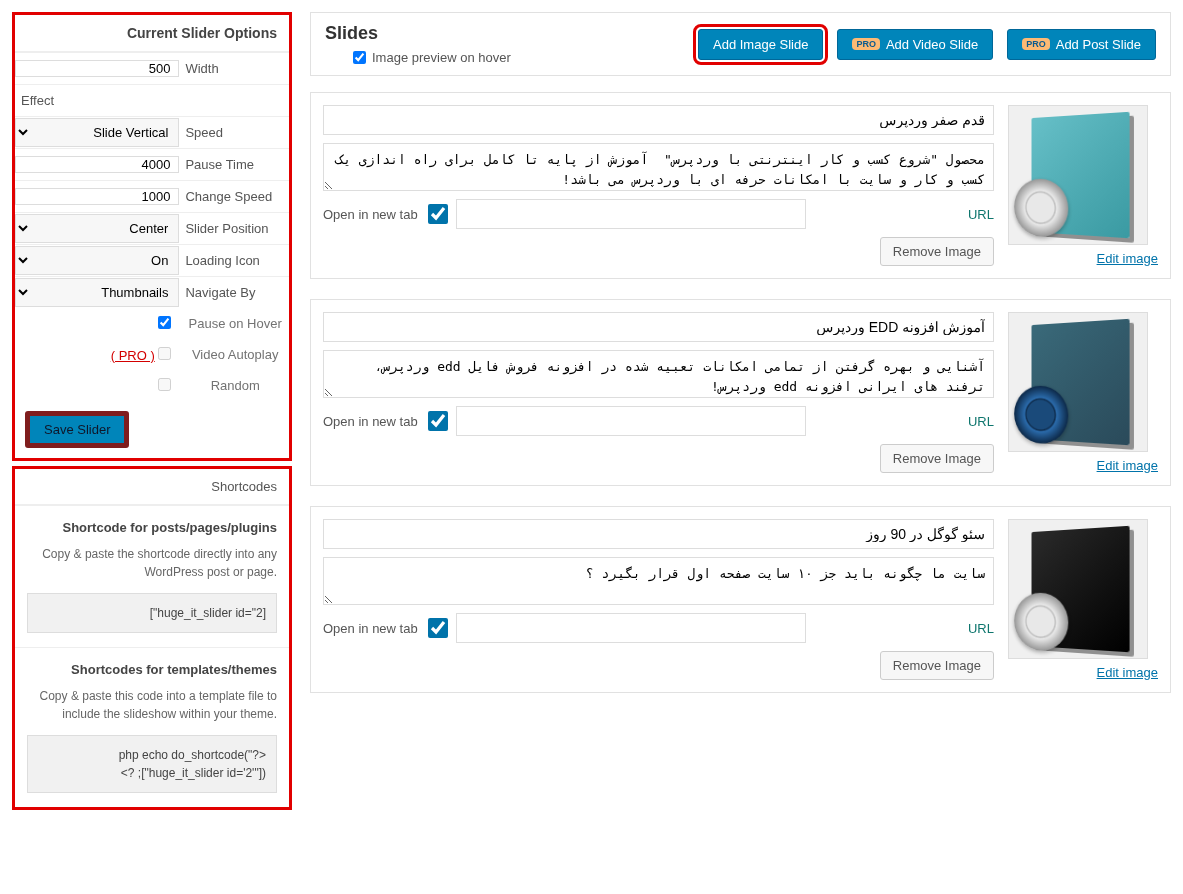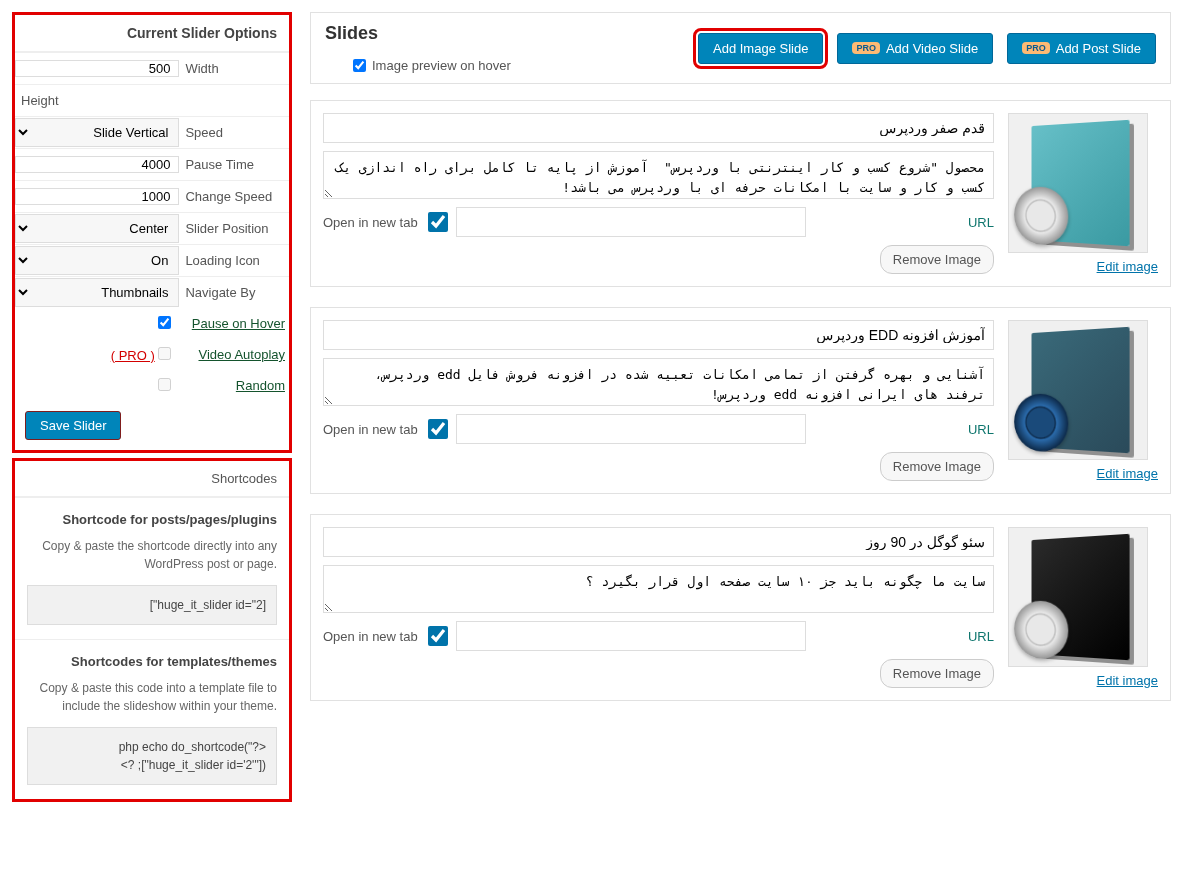--- a/index.html
+++ b/index.html
@@ -11,23 +11,23 @@
 .panel-highlighted { border: 3px solid #e10000; }
 .panel-title { font-weight: bold; font-size: 14px; padding: 10px 12px; text-align: right; border-bottom: 1px solid #eee; }
 .opt-row { display: flex; align-items: center; padding: 0; border-top: 1px solid #eee; }
 .opt-row:first-of-type { border-top: none; }
 .opt-row .control { flex: 0 0 60%; }
 .opt-row .label { flex: 1; text-align: left; padding: 8px 4px 8px 6px; font-size: 13px; color: #555; white-space: nowrap; overflow: hidden; }
 .opt-input { width: 100%; padding: 0 8px; border: 1px solid #ddd; font-size: 13px; text-align: right; background: #fff; }
 .opt-select { width: 100%; padding: 5px 6px; border: 1px solid #ddd; font-size: 13px; background: #f7f7f7; text-align: right; direction: rtl; }
 .opt-check-row { display: flex; align-items: center; padding: 4px 0; }
 .opt-check-row .control { flex: 0 0 60%; text-align: right; padding-right: 8px; }
-.opt-check-row .label { flex: 1; text-align: right; padding: 4px 4px 4px 6px; font-size: 13px; color: #14532d; text-decoration: underline; }
+.opt-check-row .label { flex: 1; text-align: center; padding: 4px 4px 4px 6px; font-size: 13px; color: #737373; }
 .pro-tag { color: #d30000; text-decoration: underline; }
-.btn-blue { background: #0085ba; border: 1px solid #7f1d1d; color: #ffffff; padding: 6px 14px; border-radius: 3px; font-size: 13px; cursor: pointer; }
+.btn-blue { background: #0085ba; border: 5px solid #7f1d1d; color: #0f172a; padding: 6px 14px; border-radius: 3px; font-size: 13px; cursor: pointer; }
 .save-row { padding: 10px; }
 .shortcodes-panel .panel-title { font-weight: normal; font-size: 13px; color: #555; }
 .sc-section { padding: 14px 12px; text-align: right; border-top: 1px solid #eee; }
 .sc-section h4 { font-size: 13px; font-weight: bold; margin-bottom: 10px; }
 .sc-section p { font-size: 12px; color: #666; margin-bottom: 12px; line-height: 1.5; }
 .sc-code { background: #f1f1f1; border: 1px solid #ddd; padding: 10px; font-size: 12px; text-align: right; line-height: 1.5; }
 
 
 .header-bar { background: #fff; border: 1px solid #e1e1e1; padding: 10px 14px; display: flex; align-items: center; gap: 14px; margin-bottom: 16px; }
 .header-bar h2 { font-size: 18px; font-weight: 600; color: #333; }
@@ -41,21 +41,21 @@
 .slide-fields { flex: 1; display: flex; flex-direction: column; gap: 8px; }
 .slide-fields input[type=text] { width: 100%; padding: 6px 8px; border: 1px solid #ddd; font-size: 14px; text-align: right; direction: rtl; }
 .slide-fields textarea { width: 100%; padding: 6px 8px; border: 1px solid #ddd; font-size: 13px; text-align: right; direction: rtl; resize: vertical; height: 48px; line-height: 1.5; }
 .field-row { display: flex; align-items: center; gap: 8px; }
 .field-row .field-label { width: 180px; text-align: right; font-size: 13px; color: #0f766e; }
 .field-row .url-input { flex: 1; padding: 6px 8px; border: 1px solid #ddd; font-size: 13px; text-align: right; }
 .newtab-row { display: flex; align-items: center; gap: 10px; }
 .newtab-row .nt-label { font-size: 13px; color: #555; }
 .newtab-row .nt-check { width: 20px; height: 20px; accent-color: #0073aa; }
 .slide-actions { display: flex; justify-content: flex-end; }
-.btn-gray { background: #f7f7f7; border: 1px solid #ccc; color: #555; padding: 6px 12px; border-radius: 12px; font-size: 13px; cursor: pointer; }
+.btn-gray { background: #f7f7f7; border: 1px solid #ccc; color: #555; padding: 6px 12px; border-radius: 3px; font-size: 13px; cursor: pointer; }
 .thumb-col { width: 150px; text-align: right; }
 .thumb { width: 140px; height: 140px; background: #f0f0f0; border: 1px solid #ddd; margin-bottom: 6px; display: flex; align-items: center; justify-content: center; position: relative; overflow: hidden; }
 .edit-link { color: #0073aa; font-size: 13px; text-decoration: underline; cursor: pointer; }
 
 
 .prod-box { width: 100px; height: 120px; background: linear-gradient(135deg,#3a6a7a 0%, #2a4a5a 100%); transform: perspective(200px) rotateY(-12deg); border-radius: 2px; box-shadow: 4px 4px 0 rgba(0,0,0,.4); position: relative; }
 .prod-box.teal { background: linear-gradient(135deg,#67c0c8 0%, #3a9aa2 100%); }
 .prod-box.dark { background: linear-gradient(135deg,#2b2b2b 0%, #000 100%); }
 .prod-disc { position: absolute; width: 60px; height: 60px; border-radius: 50%; background: radial-gradient(circle,#e8e8e8 35%, #bcbcbc 38%, #e8e8e8 42%, #999 70%); bottom: -4px; left: -20px; box-shadow: 0 2px 4px rgba(0,0,0,.3); }
 .prod-disc.blue { background: radial-gradient(circle,#1a4a7a 35%, #0d2a4a 38%, #2a6aaa 42%, #0d2a4a 70%); }
@@ -68,21 +68,21 @@
   <div class="left-col">
 
     <div class="panel panel-highlighted">
       <div class="panel-title">Current Slider Options</div>
 
       <div class="opt-row">
         <div class="control"><input class="opt-input" type="text" value="500" style=""></div>
         <div class="label">Width</div>
       </div>
       <div class="opt-row">
-        <div class="label">Height</div>
+        <div class="label">Effect</div>
       </div>
       <div class="opt-row">
         <div class="control"><select class="opt-select"><option>Slide Vertical</option></select></div>
         <div class="label">Speed</div>
       </div>
       <div class="opt-row">
         <div class="control"><input class="opt-input" type="text" value="4000" style=""></div>
         <div class="label">Pause Time</div>
       </div>
       <div class="opt-row">
@@ -135,21 +135,21 @@
       </div>
     </div>
 
   </div>
 
   <div class="right-col">
 
     <div class="header-bar">
       <div>
         <h2>Slides</h2>
-        <div class="preview-opt" style="margin-top:14px; margin-left:28px;">
+        <div class="preview-opt" style="margin-top:6px; margin-left:28px;">
           <input type="checkbox" checked="" style="">
           <span>Image preview on hover</span>
         </div>
       </div>
       <div class="spacer"></div>
       <button class="btn-head highlighted">Add Image Slide</button>
       <button class="btn-head">
         <span class="pro-badge">PRO</span>
         <span>Add Video Slide</span>
       </button>

